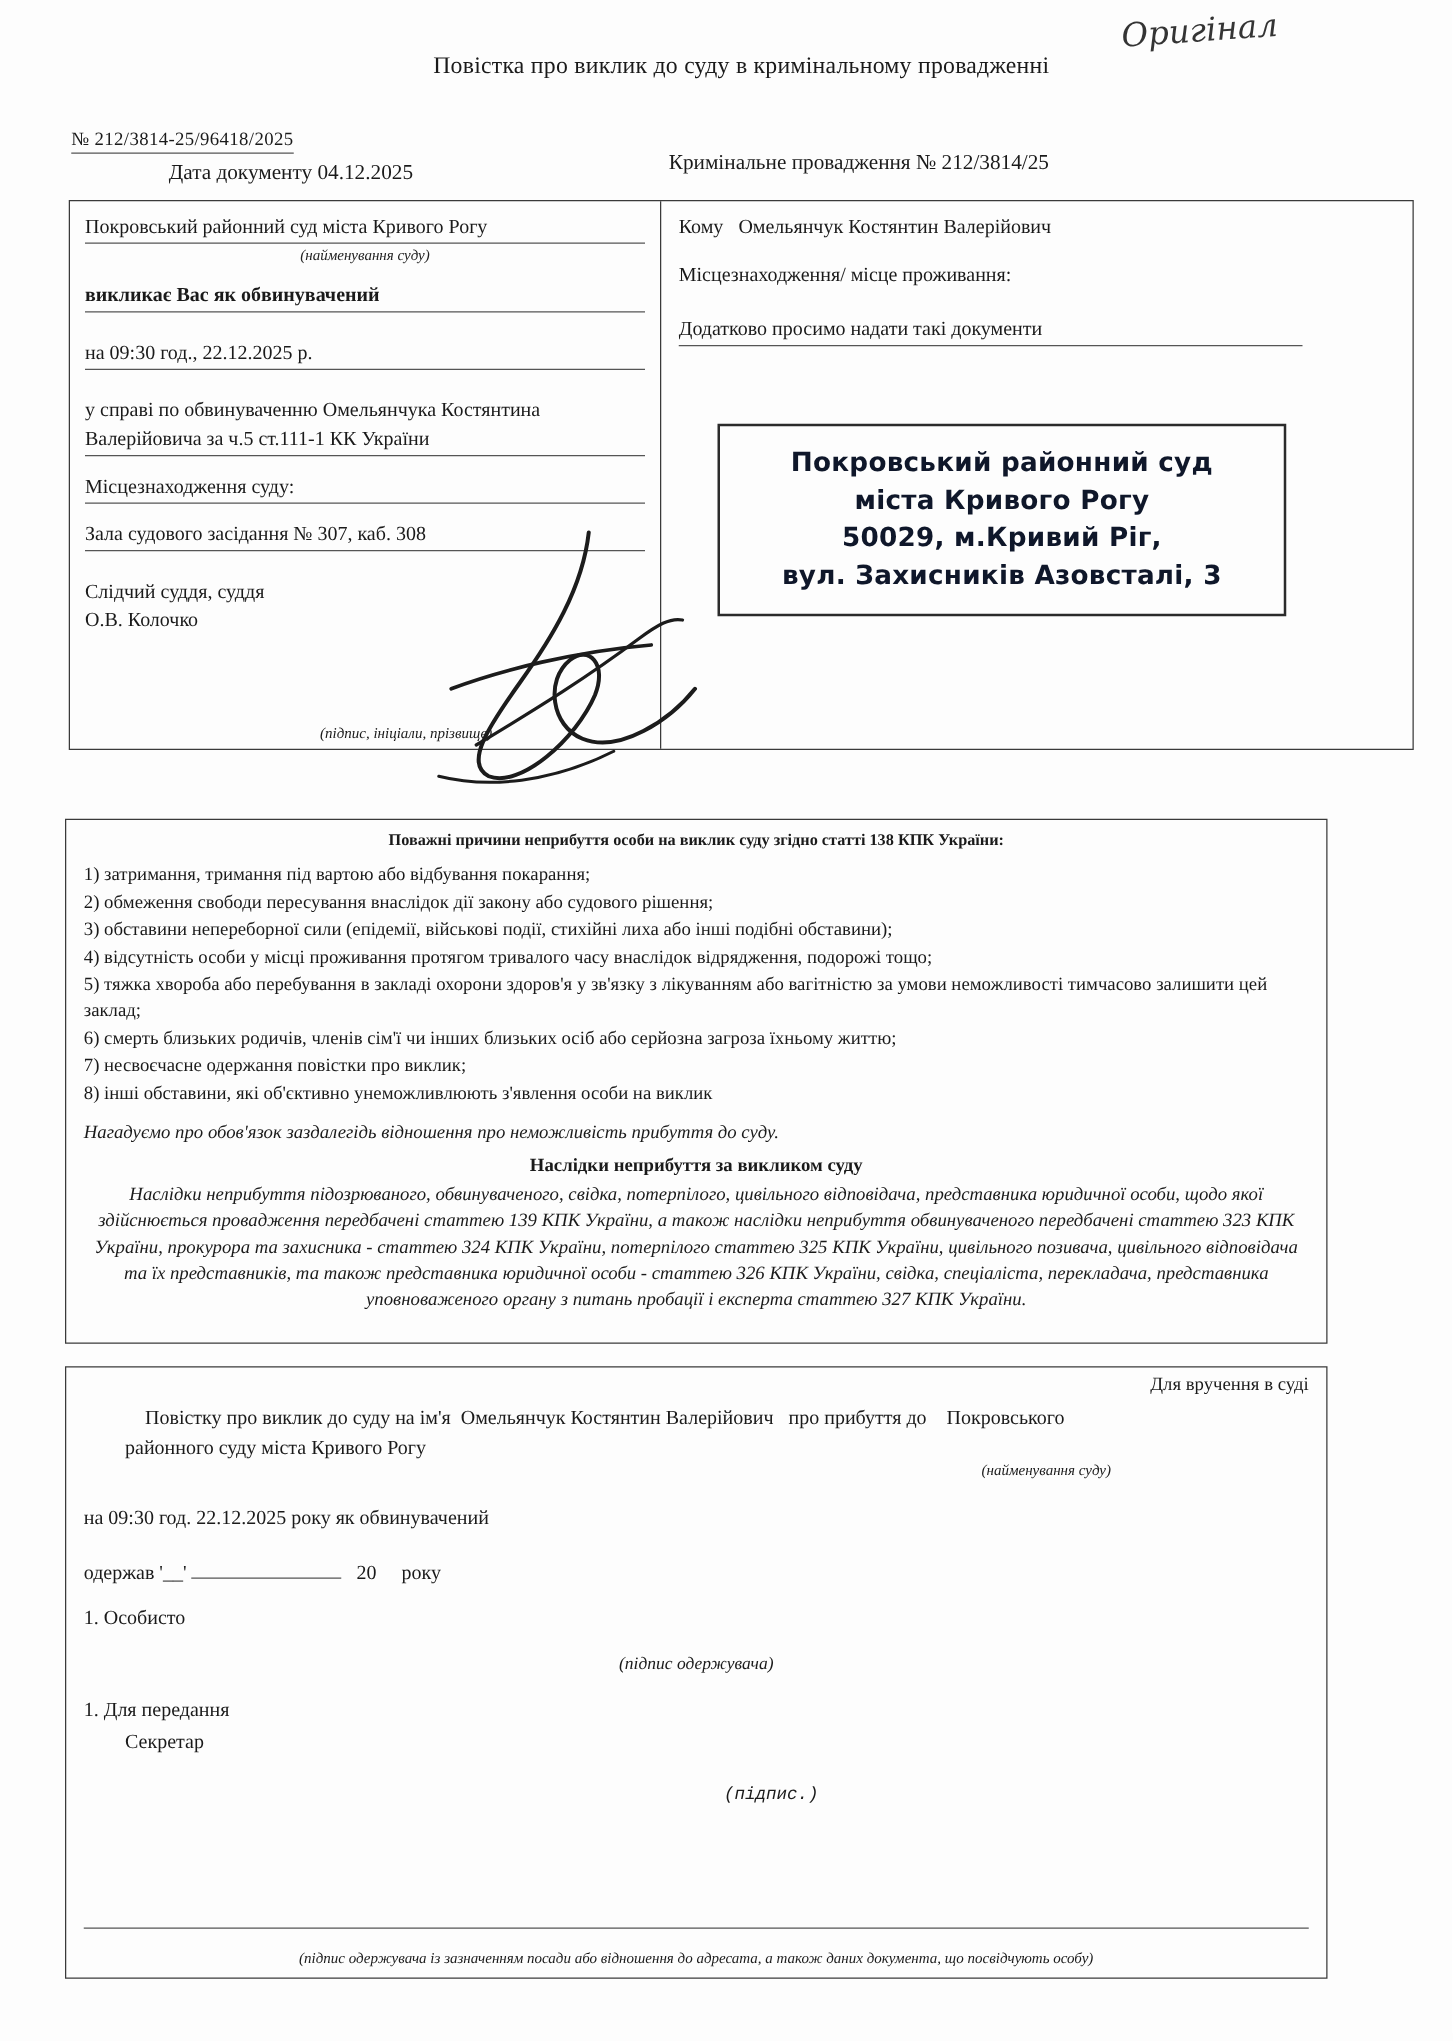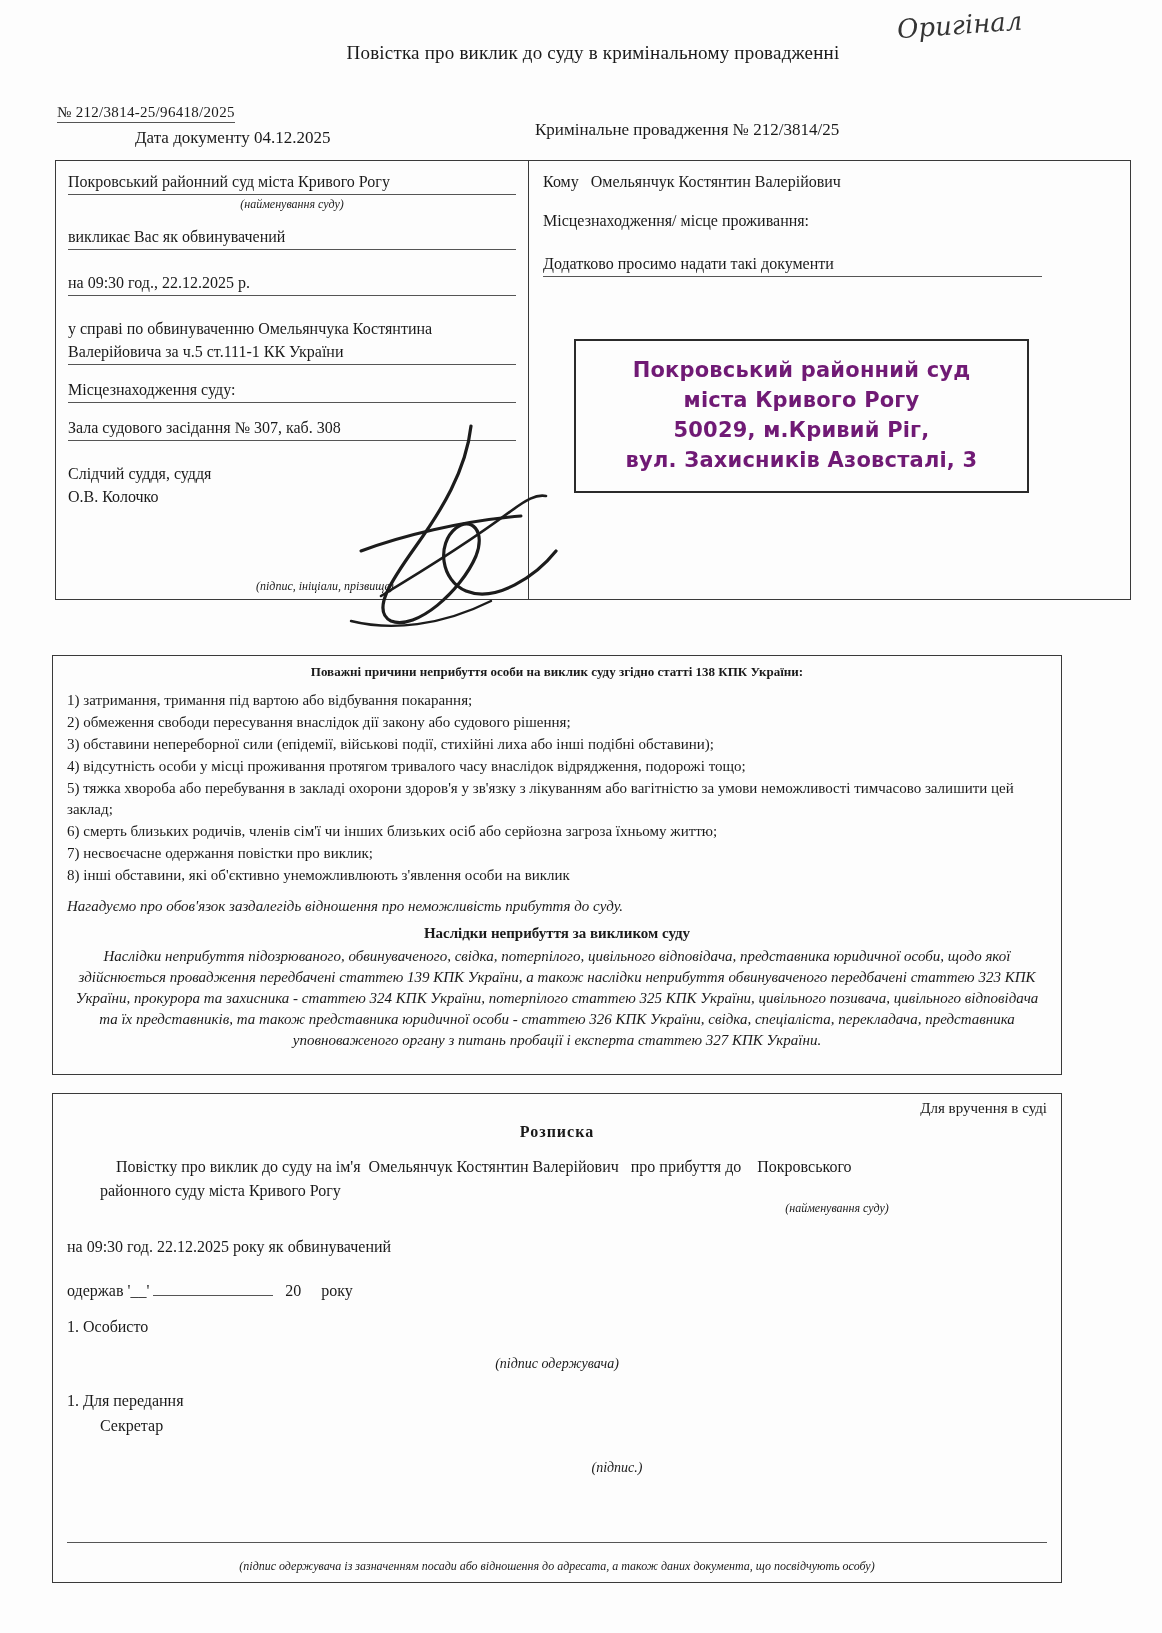--- a/index.html
+++ b/index.html
@@ -125,21 +125,21 @@
     top: 178px;
     width: 455px;
     border: 2px solid #2b2b2b;
     box-sizing: border-box;
     padding: 14px 10px 16px 10px;
     text-align: center;
     font-family: "DejaVu Sans", sans-serif;
     font-weight: bold;
     font-size: 21px;
     line-height: 30px;
-    color: #701a75;
+    color: #0f172a;
     letter-spacing: .2px;
   }
   
   .signature {
     position: absolute;
     left: 265px;
     top: 255px;
     width: 270px;
     height: 230px;
     pointer-events: none;
@@ -269,21 +269,21 @@
 
   <div class="mainbox">
     <div class="vline"></div>
 
     <div class="col-left">
       <div class="line-field">
           <span class="underline-full">Покровський районний суд міста Кривого Рогу</span>
         </div>
       <div class="caption">(найменування суду)</div>
 
-      <div class="line-field" style="margin-top:14px;">
+      <div class="line-field" style="margin-top:14px;font-weight:bold;">
           <span class="underline-full">викликає Вас як   обвинувачений</span>
         </div>
       <div class="gap-md"></div>
 
       <div class="line-field">
           <span class="underline-full">на   09:30 год., 22.12.2025 р.</span>
         </div>
       <div class="gap-md"></div>
 
       <div class="line-field">у справі   по обвинуваченню Омельянчука Костянтина</div>
@@ -350,21 +350,20 @@
     <div class="reason-item">8) інші обставини, які об'єктивно унеможливлюють з'явлення особи на виклик</div>
 
     <div class="remind">Нагадуємо про обов'язок заздалегідь відношення про неможливість прибуття до суду.</div>
 
     <div class="cons-title">Наслідки неприбуття за викликом суду</div>
     <div class="cons-body">Наслідки неприбуття підозрюваного, обвинуваченого, свідка, потерпілого, цивільного відповідача, представника юридичної особи, щодо якої здійснюється провадження передбачені статтею 139 КПК України, а також наслідки неприбуття обвинуваченого передбачені статтею 323 КПК України, прокурора та захисника - статтею 324 КПК України, потерпілого статтею 325 КПК України, цивільного позивача, цивільного відповідача та їх представників, та також представника юридичної особи - статтею 326 КПК України, свідка, спеціаліста, перекладача, представника уповноваженого органу з питань пробації і експерта  статтею 327  КПК України.</div>
   </div>
 
   <div class="receiptbox">
     <div class="for-delivery">Для вручення в суді</div>
-    <div class="receipt-title">Розписка</div>
 
     <div class="receipt-p">
       &nbsp;&nbsp;&nbsp;&nbsp;<span>Повістку про виклик до суду на ім'я</span>
       &nbsp;<span>Омельянчук Костянтин Валерійович</span>
       &nbsp;&nbsp;<span>про прибуття до</span>
       &nbsp;&nbsp;&nbsp;<span>Покровського</span>
     </div>
     <div class="receipt-p"><span>районного суду міста Кривого Рогу</span></div>
     <div class="court-caption">(найменування суду)</div>
 
@@ -377,18 +376,18 @@
       &nbsp;&nbsp;&nbsp;&nbsp;<span>року</span>
     </div>
 
     <div class="receipt-line" style="margin-top:10px;">1. Особисто</div>
 
     <div class="center-ital" style="margin-top:16px;">(підпис одержувача)</div>
 
     <div class="receipt-line" style="margin-top:16px;">1. Для передання</div>
     <div class="receipt-p">Секретар</div>
 
-    <div class="center-ital" style="margin-top:22px; margin-left:120px;">(підпис.)</div>
+    <div class="center-ital" style="margin-top:22px; margin-left:120px;font-family:Liberation Mono, monospace;">(підпис.)</div>
 
     <div class="bottom-note">(підпис одержувача із зазначенням посади або відношення до адресата, а також даних документа, що посвідчують особу)</div>
   </div>
 
 </div>
 
 </body></html>

